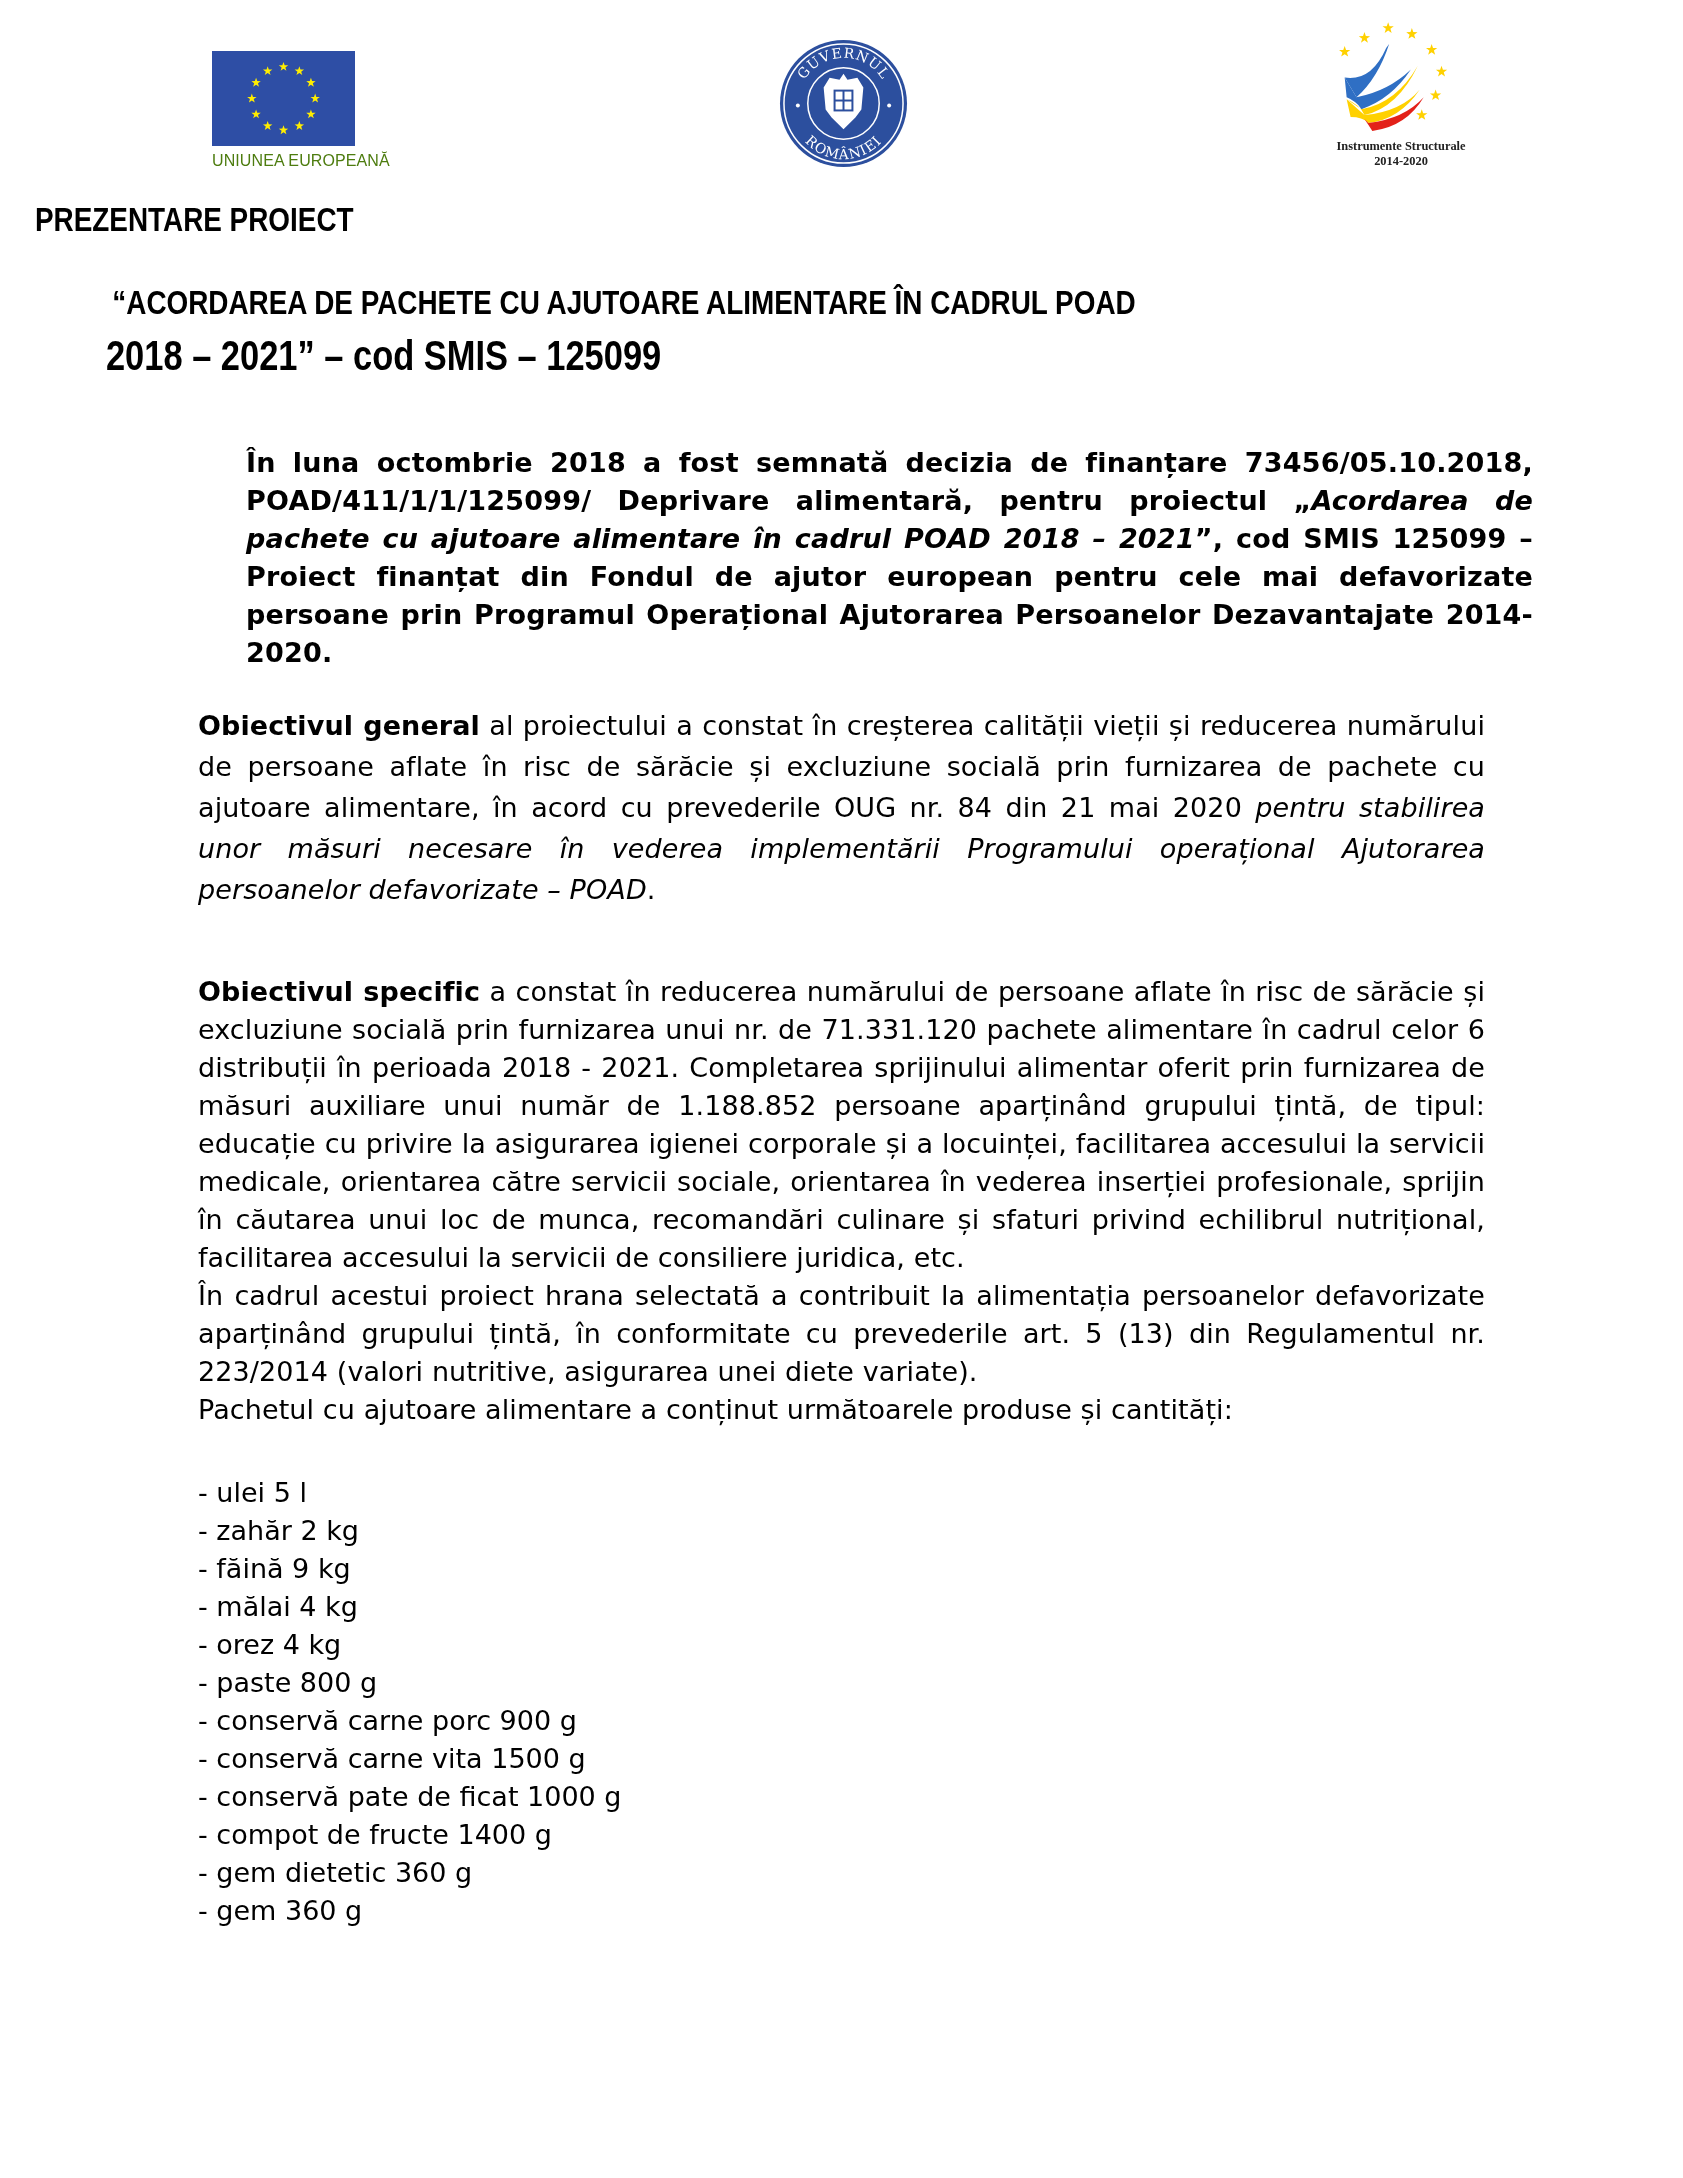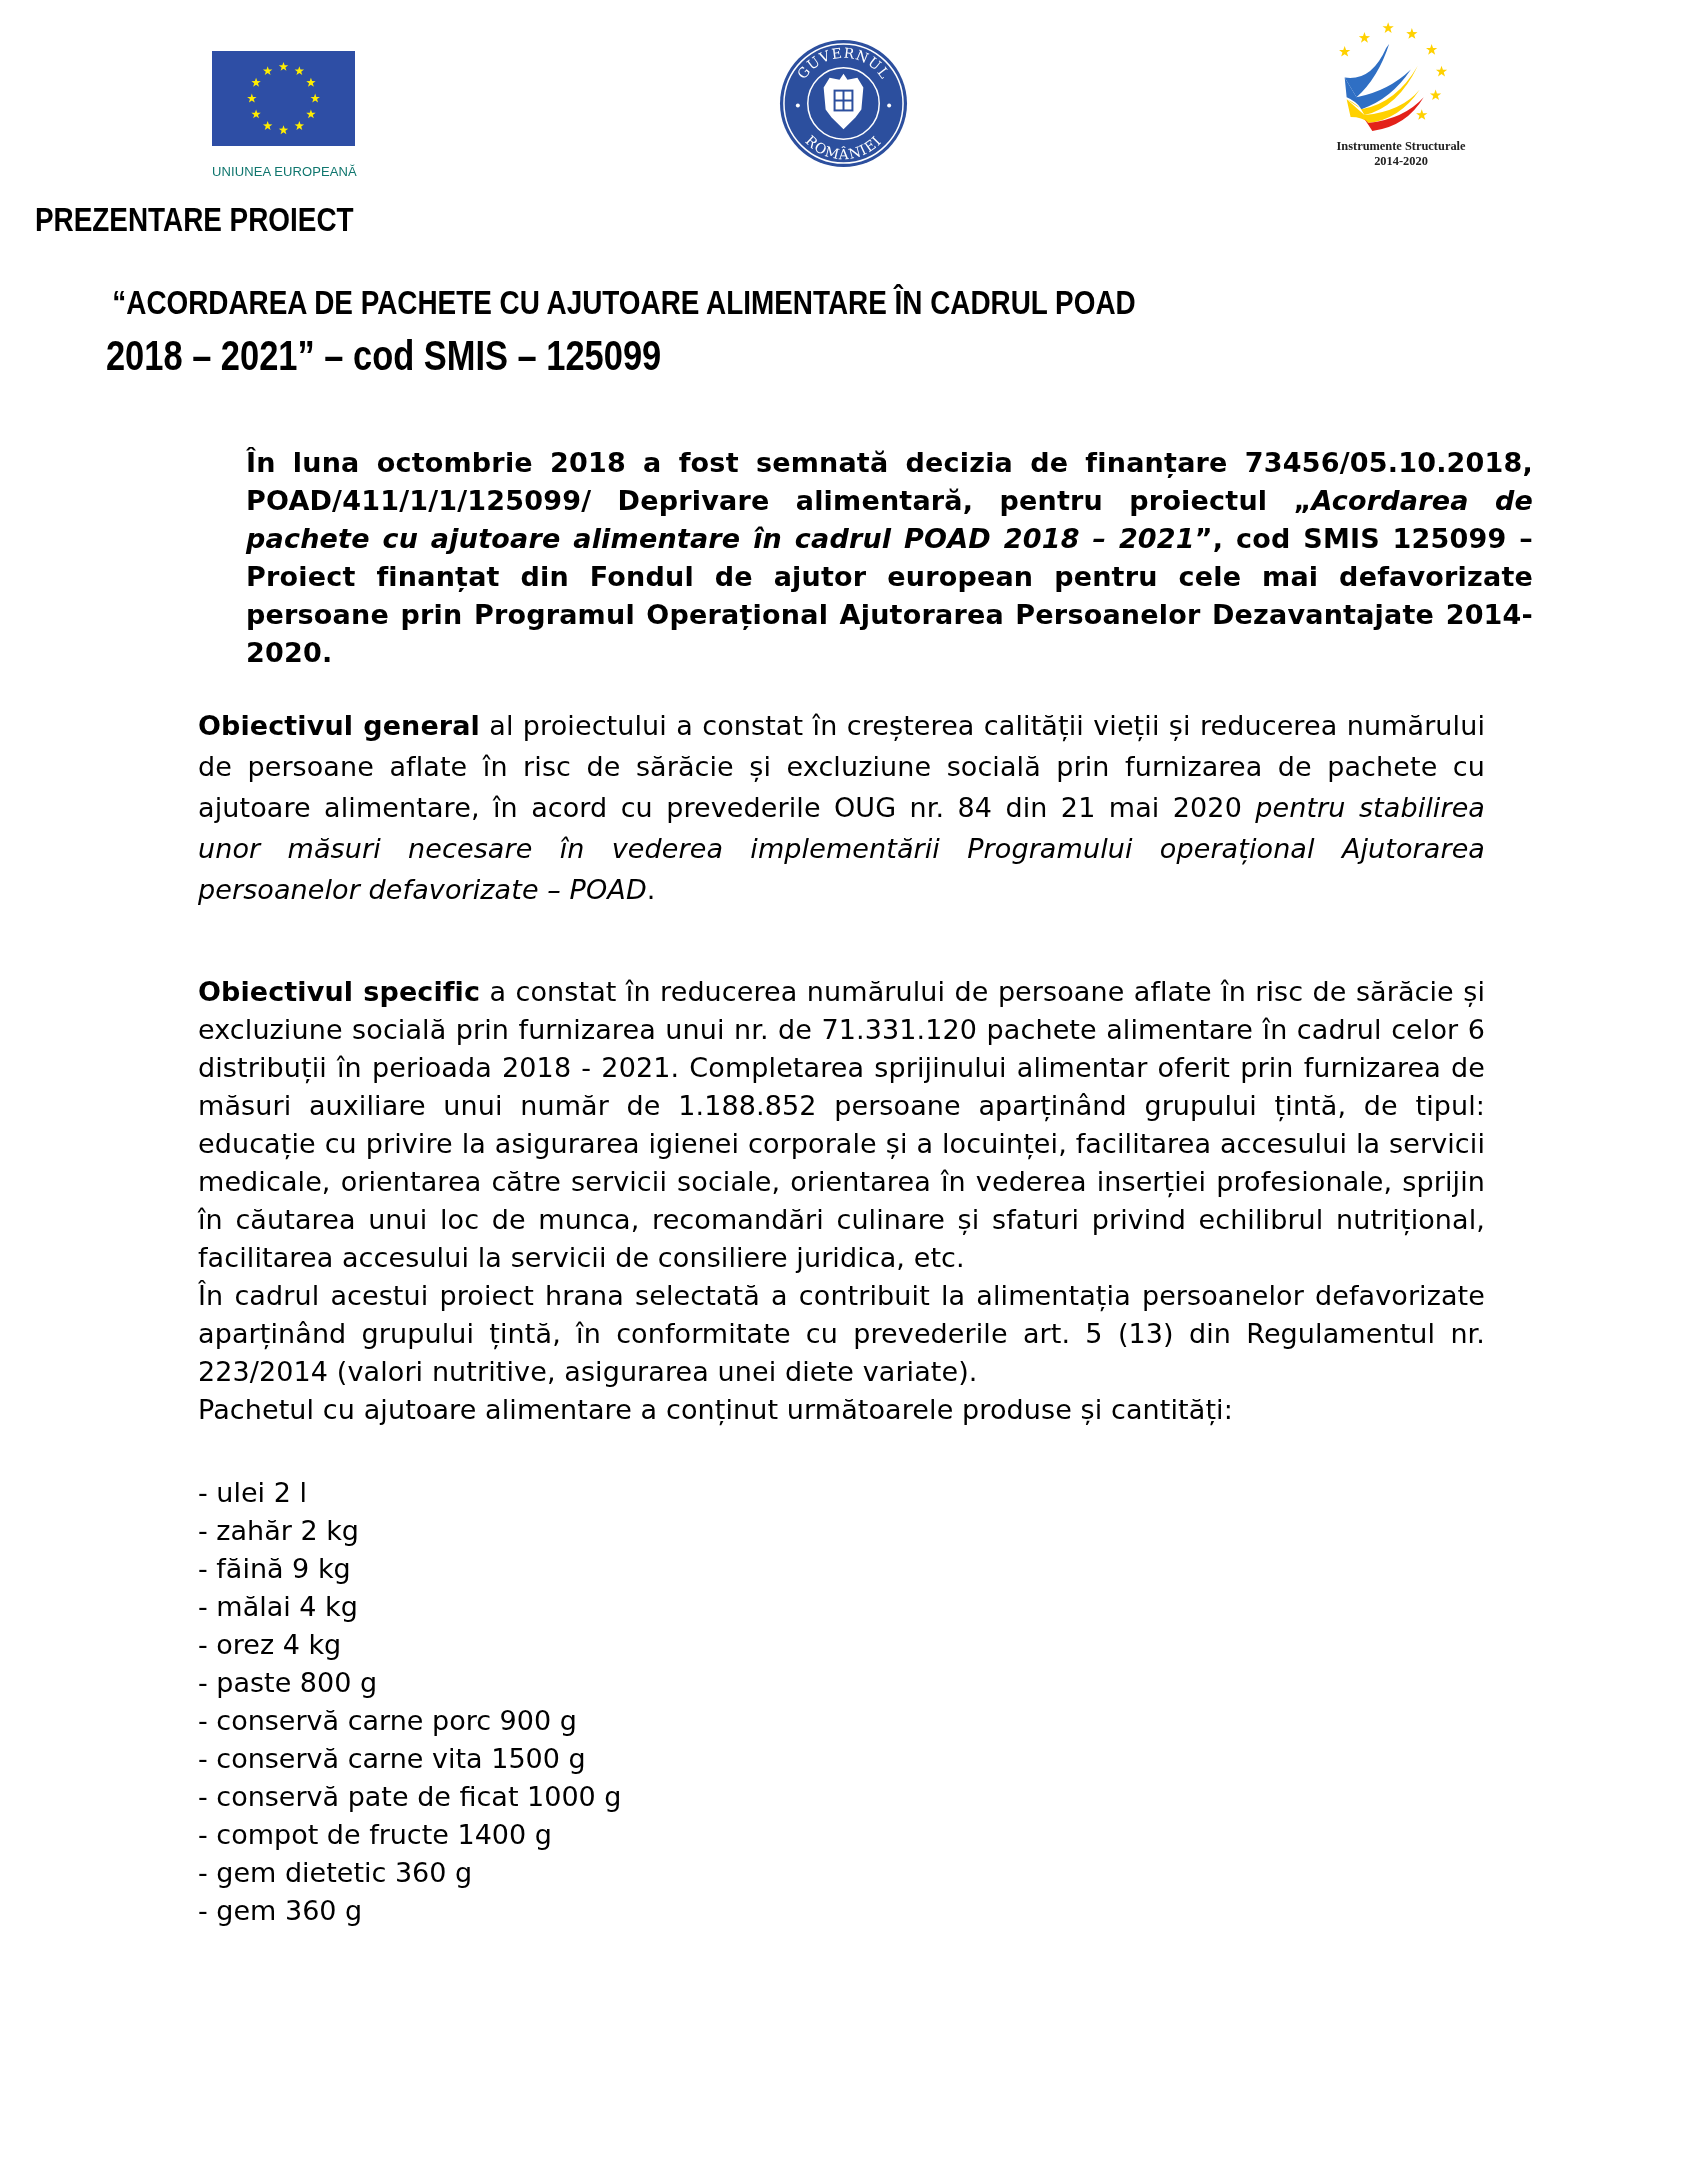--- a/index.html
+++ b/index.html
@@ -1,20 +1,20 @@
 <!DOCTYPE html>
 <html><head>
 <meta charset="utf-8">
 <style>
   html, body { margin: 0; padding: 0; background: #ffffff; }
   body { width: 1683px; height: 2178px; position: relative; overflow: hidden; color: #000; }
   .logo { position: absolute; }
   #eu-logo { left: 212px; top: 51px; width: 145px; }
   #eu-flag { width: 143px; height: 95px; background: #2e4ea5; display: block; }
-  #eu-label { font-family: "Liberation Sans", sans-serif; font-size: 13px; color: #0f766e; margin-top: 18px; white-space: nowrap; letter-spacing: 0.1px; }
+  #eu-label { font-family: "Liberation Sans", sans-serif; font-size: 16px; color: #4d7c0f; margin-top: 6px; white-space: nowrap; letter-spacing: 0.1px; }
   #gov-logo { left: 778px; top: 38px; width: 131px; height: 131px; }
   #is-logo { left: 1317px; top: 20px; width: 168px; height: 158px; }
   #is-label { position: absolute; left: 0; width: 168px; top: 119px; text-align: center; font-family: Liberation Serif, serif; font-weight: bold; font-size: 12.4px; color: #222; line-height: 15px; }
 
   .title { position: absolute; left: 0; width: 1683px; text-align: left; font-family: "Liberation Sans", sans-serif; font-weight: bold; color: #000; }
   #doc-heading { top: 200px; font-size: 34px; }
   .title span.narrow { display: inline-block; transform: scaleX(0.82); transform-origin: center; white-space: nowrap; }
   #project-title-1 { top: 283px; font-size: 34px; }
   #project-title-2 { top: 332px; font-size: 42px; padding-left: 45px; }
 
@@ -116,21 +116,21 @@
 
 <div class="para" id="para-general"><b>Obiectivul general</b><span> al proiectului a constat în creșterea calității vieții și reducerea numărului de persoane aflate în risc de sărăcie și excluziune socială prin furnizarea de pachete cu ajutoare alimentare, în acord cu prevederile OUG nr. 84 din 21 mai 2020 </span><i>pentru stabilirea unor măsuri necesare în vederea implementării Programului operațional Ajutorarea persoanelor defavorizate – POAD</i><span>.</span></div>
 
 <div class="para" id="para-specific">
   <span class="line"><b>Obiectivul specific</b><span> a constat în reducerea numărului de persoane aflate în risc de sărăcie și excluziune socială prin furnizarea unui nr. de 71.331.120 pachete alimentare în cadrul celor 6 distribuții în perioada 2018 - 2021. Completarea sprijinului alimentar oferit prin furnizarea de măsuri auxiliare unui număr de 1.188.852 persoane aparținând grupului țintă, de tipul: educație cu privire la asigurarea igienei corporale și a locuinței, facilitarea accesului la servicii medicale, orientarea către servicii sociale, orientarea în vederea inserției profesionale, sprijin în căutarea unui loc de munca, recomandări culinare și sfaturi privind echilibrul nutrițional, facilitarea accesului la servicii de consiliere juridica, etc.</span></span>
   <span class="line">În cadrul acestui proiect hrana selectată a contribuit la alimentația persoanelor defavorizate aparținând grupului țintă, în conformitate cu prevederile art. 5 (13) din Regulamentul nr. 223/2014 (valori nutritive, asigurarea unei diete variate).</span>
   <span class="line">Pachetul cu ajutoare alimentare a conținut următoarele produse și cantități:</span>
 </div>
 
 <ul id="product-list">
-    <li>- ulei 2 l</li>
+    <li>- ulei 5 l</li>
     <li>- zahăr 2 kg</li>
     <li>- făină 9 kg</li>
     <li>- mălai 4 kg</li>
     <li>- orez 4 kg</li>
     <li>- paste 800 g</li>
     <li>- conservă carne porc 900 g</li>
     <li>- conservă carne vita 1500 g</li>
     <li>- conservă pate de ficat 1000 g</li>
     <li>- compot de fructe 1400 g</li>
     <li>- gem dietetic 360 g</li>

